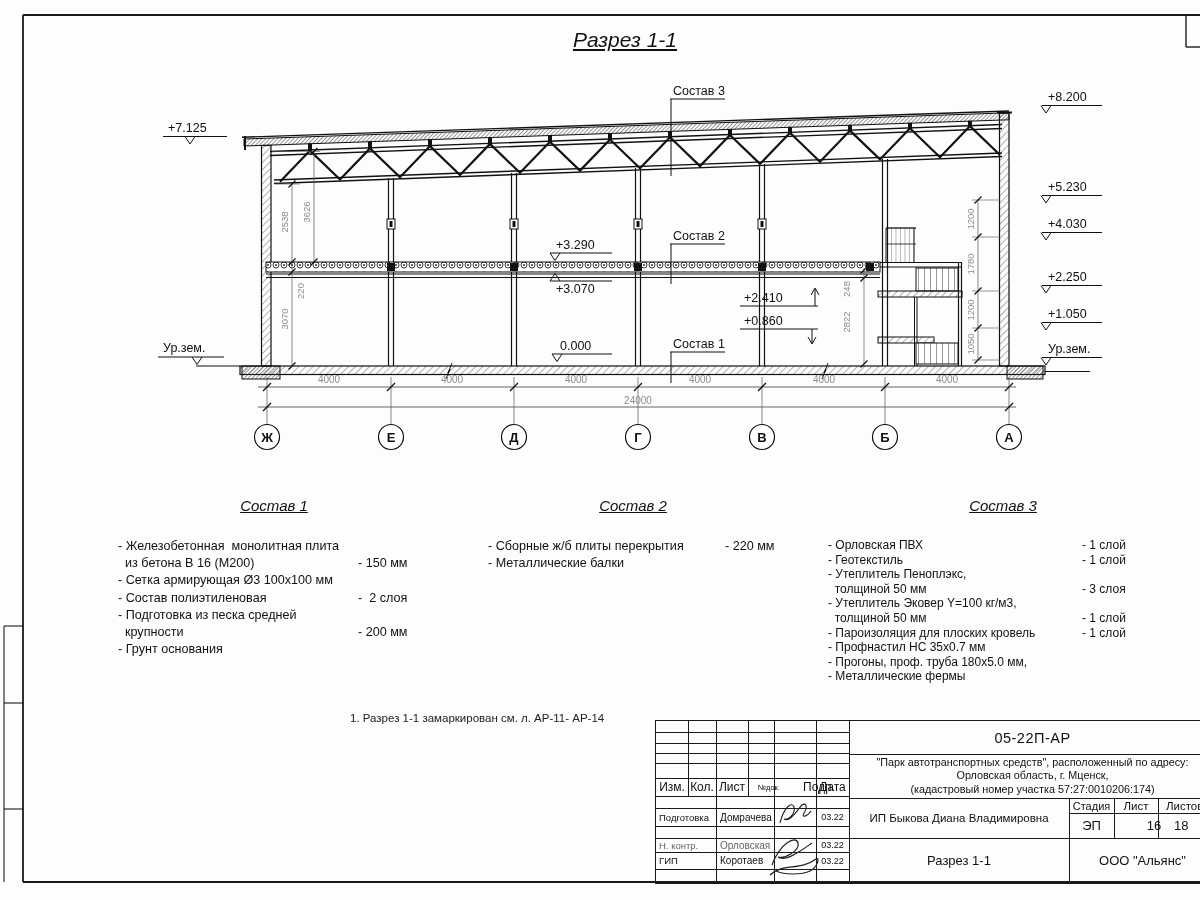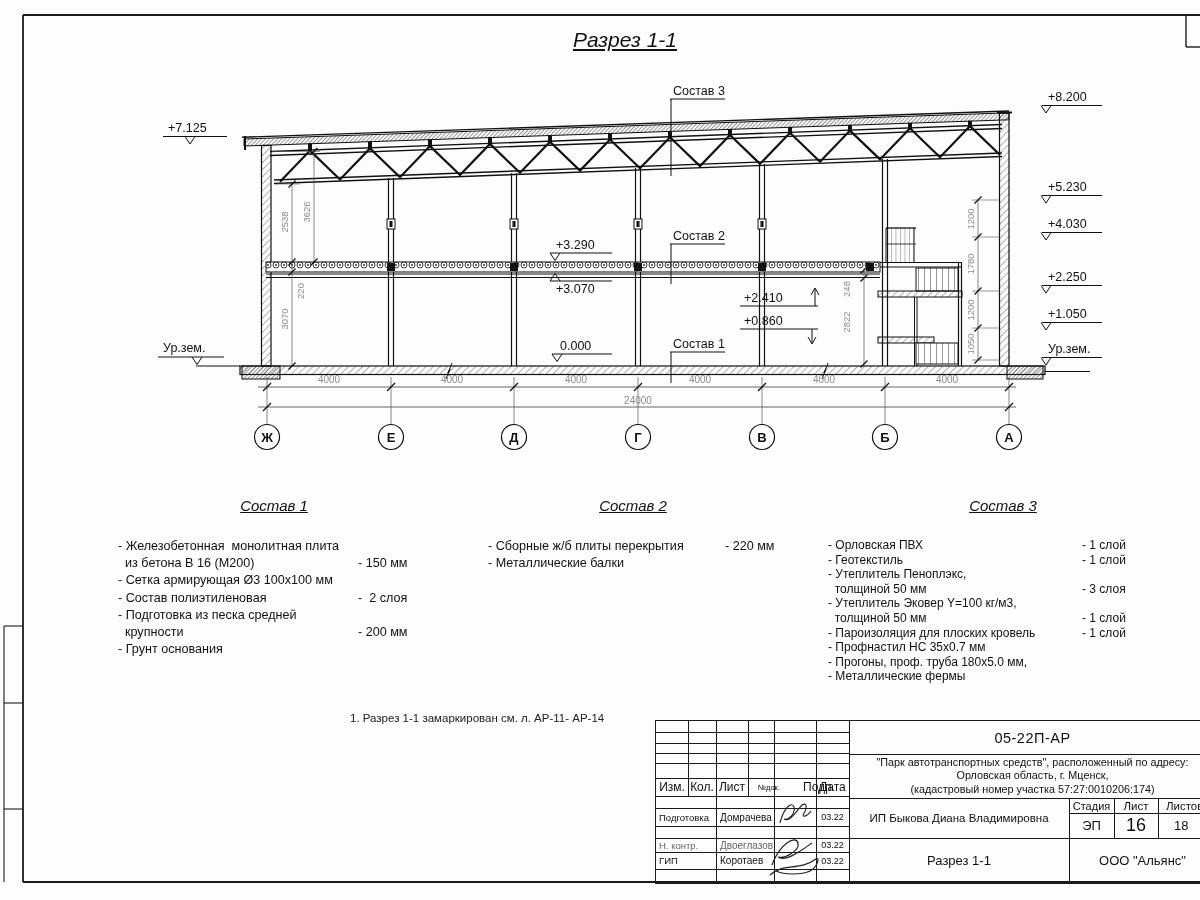--- a/index.html
+++ b/index.html
@@ -405,39 +405,39 @@
   <div class="cell hdr" style="left:60px;top:57px;width:32px;height:18px;">Лист</div>
   <div class="cell hdr-sm" style="left:92px;top:57px;width:26px;height:18px;">№док.</div>
   <div class="cell hdr" style="left:118px;top:57px;width:42px;height:18px;padding-left:24px;">Подп.</div>
   <div class="cell hdr" style="left:160px;top:57px;width:33px;height:18px;">Дата</div>
 
   <div class="lcell role" style="left:0;top:87px;width:60px;height:18px;">Подготовка</div>
   <div class="lcell nm" style="left:61px;top:87px;width:57px;height:18px;">Домрачева</div>
   <div class="cell dt" style="left:160px;top:87px;width:33px;height:18px;">03.22</div>
 
   <div class="lcell role gray" style="left:0;top:117px;width:60px;height:14px;">Н. контр.</div>
-  <div class="lcell nm gray" style="left:61px;top:117px;width:57px;height:14px;">Двоеглазов</div>
+  <div class="lcell nm gray" style="left:61px;top:117px;width:57px;height:14px;">Орловская</div>
   <div class="cell dt" style="left:160px;top:117px;width:33px;height:14px;">03.22</div>
 
   <div class="lcell role" style="left:0;top:131px;width:60px;height:17px;">ГИП</div>
   <div class="lcell nm" style="left:61px;top:131px;width:57px;height:17px;">Коротаев</div>
   <div class="cell dt" style="left:160px;top:131px;width:33px;height:17px;">03.22</div>
 
   <div class="cell" style="left:193px;top:0;width:367px;height:33px;font-size:14.5px;letter-spacing:0.5px;">05-22П-АР</div>
   <div class="cell" style="left:198px;top:33px;width:357px;height:44px;flex-direction:column;font-size:10.8px;line-height:13.5px;justify-content:center;">
     <div>"Парк автотранспортных средств",  расположенный по адресу:</div>
     <div>Орловская область, г. Мценск,</div>
     <div>(кадастровый номер участка 57:27:0010206:174)</div>
   </div>
   <div class="cell" style="left:193px;top:77px;width:220px;height:40px;font-size:11.5px;">ИП Быкова Диана Владимировна</div>
   <div class="cell" style="left:413px;top:77px;width:45px;height:15px;font-size:11px;">Стадия</div>
   <div class="cell" style="left:458px;top:77px;width:44px;height:15px;font-size:11.5px;">Лист</div>
   <div class="cell" style="left:502px;top:77px;width:58px;height:15px;font-size:11.5px;justify-content:flex-start;padding-left:8px;">Листов</div>
   <div class="cell" style="left:413px;top:92px;width:45px;height:25px;font-size:13px;">ЭП</div>
-  <div class="cell" style="left:458px;top:92px;width:44px;height:25px;font-size:18px;">16</div>
+  <div class="cell" style="left:458px;top:92px;width:44px;height:25px;font-size:13px;padding-left:18px;">16</div>
   <div class="cell" style="left:502px;top:92px;width:58px;height:25px;font-size:13px;justify-content:flex-start;padding-left:16px;">18</div>
   <div class="cell" style="left:193px;top:117px;width:220px;height:45px;font-size:13px;">Разрез 1-1</div>
   <div class="cell" style="left:413px;top:117px;width:147px;height:45px;font-size:13px;">ООО "Альянс"</div>
 
   <svg class="sig" style="left:118px;top:76px;" width="42" height="32" viewBox="0 0 42 32">
     <path d="M6,26 C10,10 18,4 20,10 C22,16 14,24 10,22 C16,26 24,12 28,8 C32,5 34,10 30,16 C27,21 33,20 37,14" fill="none" stroke="#222" stroke-width="1.1"></path>
   </svg>
   <svg class="sig" style="left:106px;top:110px;" width="62" height="50" viewBox="0 0 62 50">
     <path d="M10,34 C18,12 34,4 36,12 C38,20 22,28 16,26 C24,32 44,16 50,12 M8,44 C20,32 38,40 54,28 C58,25 56,36 48,40 C40,44 22,44 14,40" fill="none" stroke="#222" stroke-width="1.2"></path>
   </svg>

